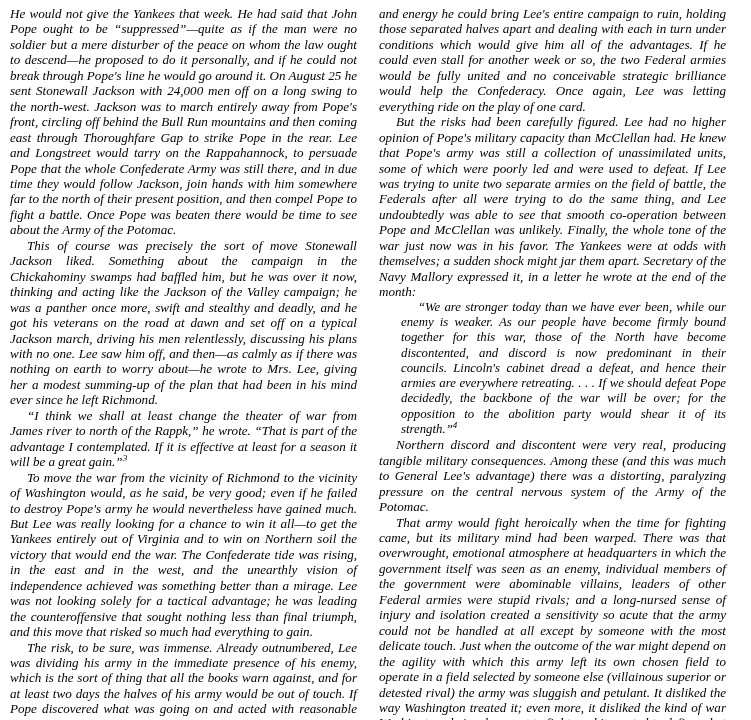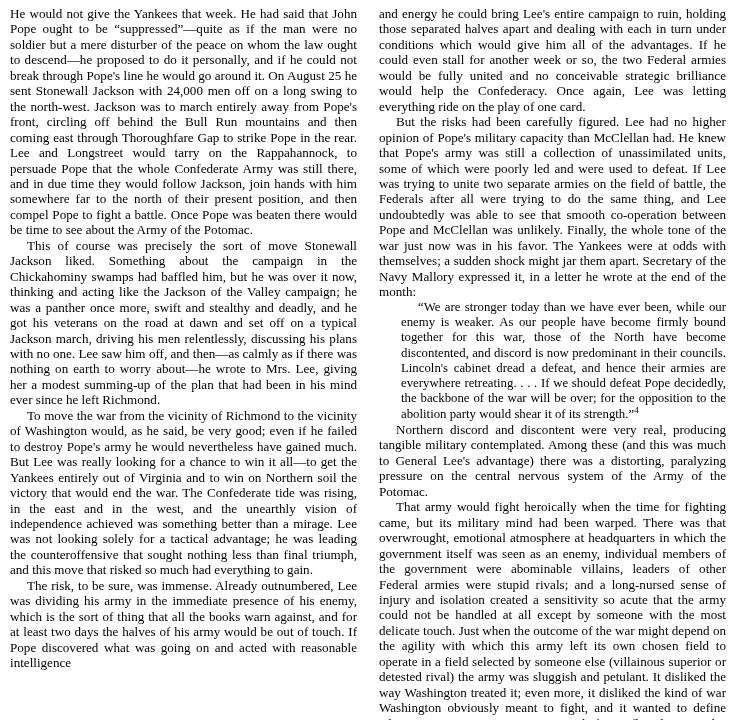--- a/index.html
+++ b/index.html
@@ -31,20 +31,21 @@
     width: 347px;
     flex: 0 0 347px;
   }
   p {
     margin: 0;
     text-align: justify;
     text-justify: inter-word;
     font-size: 13.1px;
     line-height: 15.45px;
     hyphens: auto;
+    font-style: italic;
     -webkit-hyphens: auto;
   }
   p.indent {
     text-indent: 17px;
   }
   p.noindent {
     text-indent: 0;
   }
   p.quote {
     text-indent: 17px;
@@ -61,27 +62,28 @@
 </style>
 </head>
 <body>
 
 <div class="page">
   <div class="columns">
 
     <div class="col">
       <p class="noindent">He would not give the Yankees that week. He had said that John Pope ought to be “suppressed”—quite as if the man were no soldier but a mere disturber of the peace on whom the law ought to descend—he proposed to do it personally, and if he could not break through Pope's line he would go around it. On August 25 he sent Stonewall Jackson with 24,000 men off on a long swing to the north-west. Jackson was to march entirely away from Pope's front, circling off behind the Bull Run mountains and then coming east through Thoroughfare Gap to strike Pope in the rear. Lee and Longstreet would tarry on the Rappahannock, to persuade Pope that the whole Confederate Army was still there, and in due time they would follow Jackson, join hands with him somewhere far to the north of their present position, and then compel Pope to fight a battle. Once Pope was beaten there would be time to see about the Army of the Potomac.</p>
       <p class="indent">This of course was precisely the sort of move Stonewall Jackson liked. Something about the campaign in the Chickahominy swamps had baffled him, but he was over it now, thinking and acting like the Jackson of the Valley campaign; he was a panther once more, swift and stealthy and deadly, and he got his veterans on the road at dawn and set off on a typical Jackson march, driving his men relentlessly, discussing his plans with no one. Lee saw him off, and then—as calmly as if there was nothing on earth to worry about—he wrote to Mrs. Lee, giving her a modest summing-up of the plan that had been in his mind ever since he left Richmond.</p>
+      <p class="indent"><span>“I think we shall at least change the theater of war from James river to north of the Rappk,” he wrote. “That is part of the advantage I contemplated. If it is effective at least for a season it will be a great gain.”</span><sup>3</sup></p>
       <p class="indent">To move the war from the vicinity of Richmond to the vicinity of Washington would, as he said, be very good; even if he failed to destroy Pope's army he would nevertheless have gained much. But Lee was really looking for a chance to win it all—to get the Yankees entirely out of Virginia and to win on Northern soil the victory that would end the war. The Confederate tide was rising, in the east and in the west, and the unearthly vision of independence achieved was something better than a mirage. Lee was not looking solely for a tactical advantage; he was leading the counteroffensive that sought nothing less than final triumph, and this move that risked so much had everything to gain.</p>
       <p class="indent">The risk, to be sure, was immense. Already outnumbered, Lee was dividing his army in the immediate presence of his enemy, which is the sort of thing that all the books warn against, and for at least two days the halves of his army would be out of touch. If Pope discovered what was going on and acted with reasonable intelligence</p>
     </div>
 
     <div class="col">
       <p class="noindent">and energy he could bring Lee's entire campaign to ruin, holding those separated halves apart and dealing with each in turn under conditions which would give him all of the advantages. If he could even stall for another week or so, the two Federal armies would be fully united and no conceivable strategic brilliance would help the Confederacy. Once again, Lee was letting everything ride on the play of one card.</p>
       <p class="indent">But the risks had been carefully figured. Lee had no higher opinion of Pope's military capacity than McClellan had. He knew that Pope's army was still a collection of unassimilated units, some of which were poorly led and were used to defeat. If Lee was trying to unite two separate armies on the field of battle, the Federals after all were trying to do the same thing, and Lee undoubtedly was able to see that smooth co-operation between Pope and McClellan was unlikely. Finally, the whole tone of the war just now was in his favor. The Yankees were at odds with themselves; a sudden shock might jar them apart. Secretary of the Navy Mallory expressed it, in a letter he wrote at the end of the month:</p>
       <p class="quote"><span>“We are stronger today than we have ever been, while our enemy is weaker. As our people have become firmly bound together for this war, those of the North have become discontented, and discord is now predominant in their councils. Lincoln's cabinet dread a defeat, and hence their armies are everywhere retreating. . . . If we should defeat Pope decidedly, the backbone of the war will be over; for the opposition to the abolition party would shear it of its strength.”</span><sup>4</sup></p>
-      <p class="indent">Northern discord and discontent were very real, producing tangible military contemplated. Among these (and this was much to General Lee's advantage) there was a distorting, paralyzing pressure on the central nervous system of the Army of the Potomac.</p>
+      <p class="indent">Northern discord and discontent were very real, producing tangible military consequences. Among these (and this was much to General Lee's advantage) there was a distorting, paralyzing pressure on the central nervous system of the Army of the Potomac.</p>
       <p class="indent">That army would fight heroically when the time for fighting came, but its military mind had been warped. There was that overwrought, emotional atmosphere at headquarters in which the government itself was seen as an enemy, individual members of the government were abominable villains, leaders of other Federal armies were stupid rivals; and a long-nursed sense of injury and isolation created a sensitivity so acute that the army could not be handled at all except by someone with the most delicate touch. Just when the outcome of the war might depend on the agility with which this army left its own chosen field to operate in a field selected by someone else (villainous superior or detested rival) the army was sluggish and petulant. It disliked the way Washington treated it; even more, it disliked the kind of war Washington obviously meant to fight, and it wanted to define what victory was going to mean even before it flexed its muscles to insure that the victory would be gained.</p>
 
     </div>
 
   </div>
 </div>
 
 </body></html>

